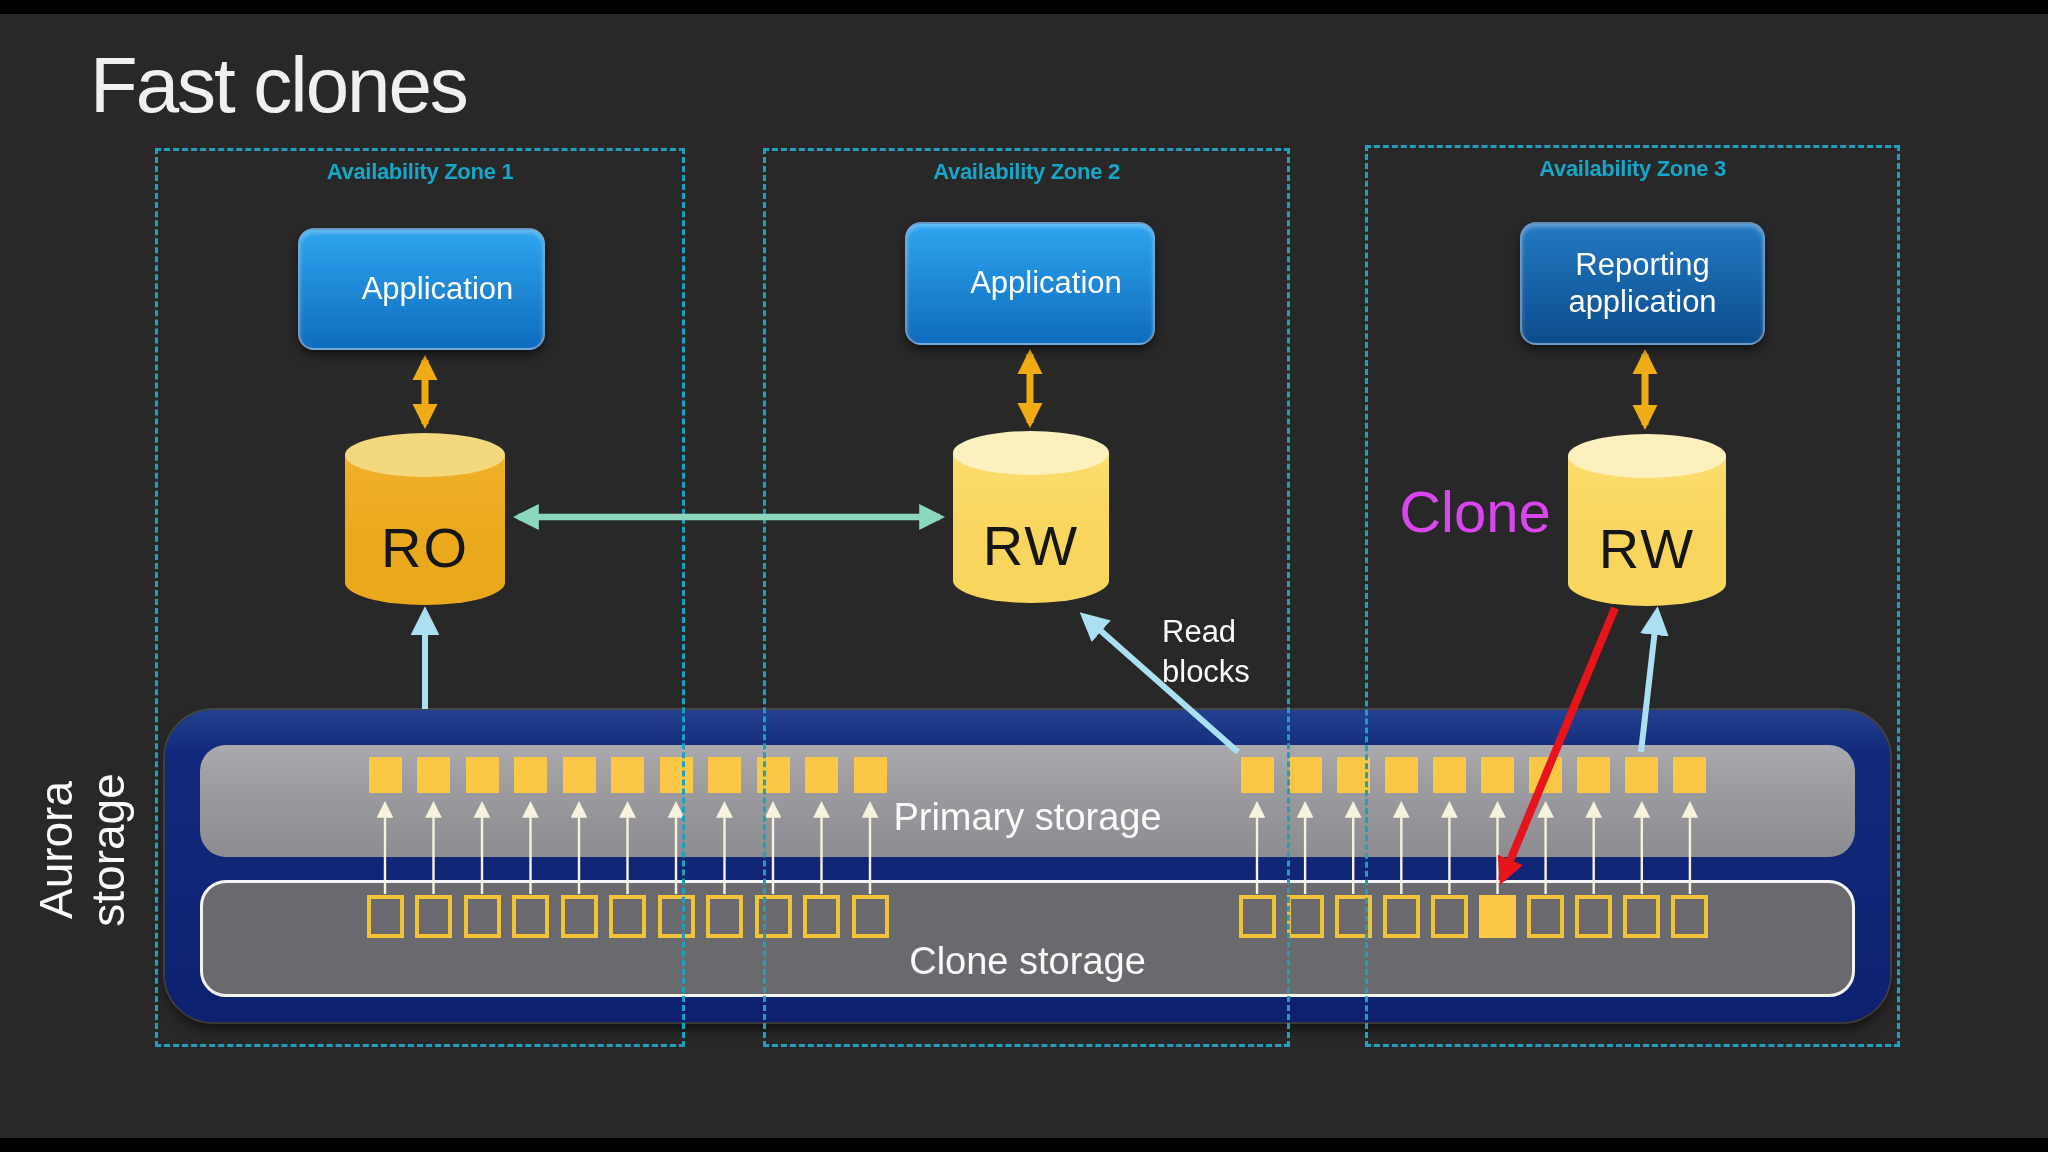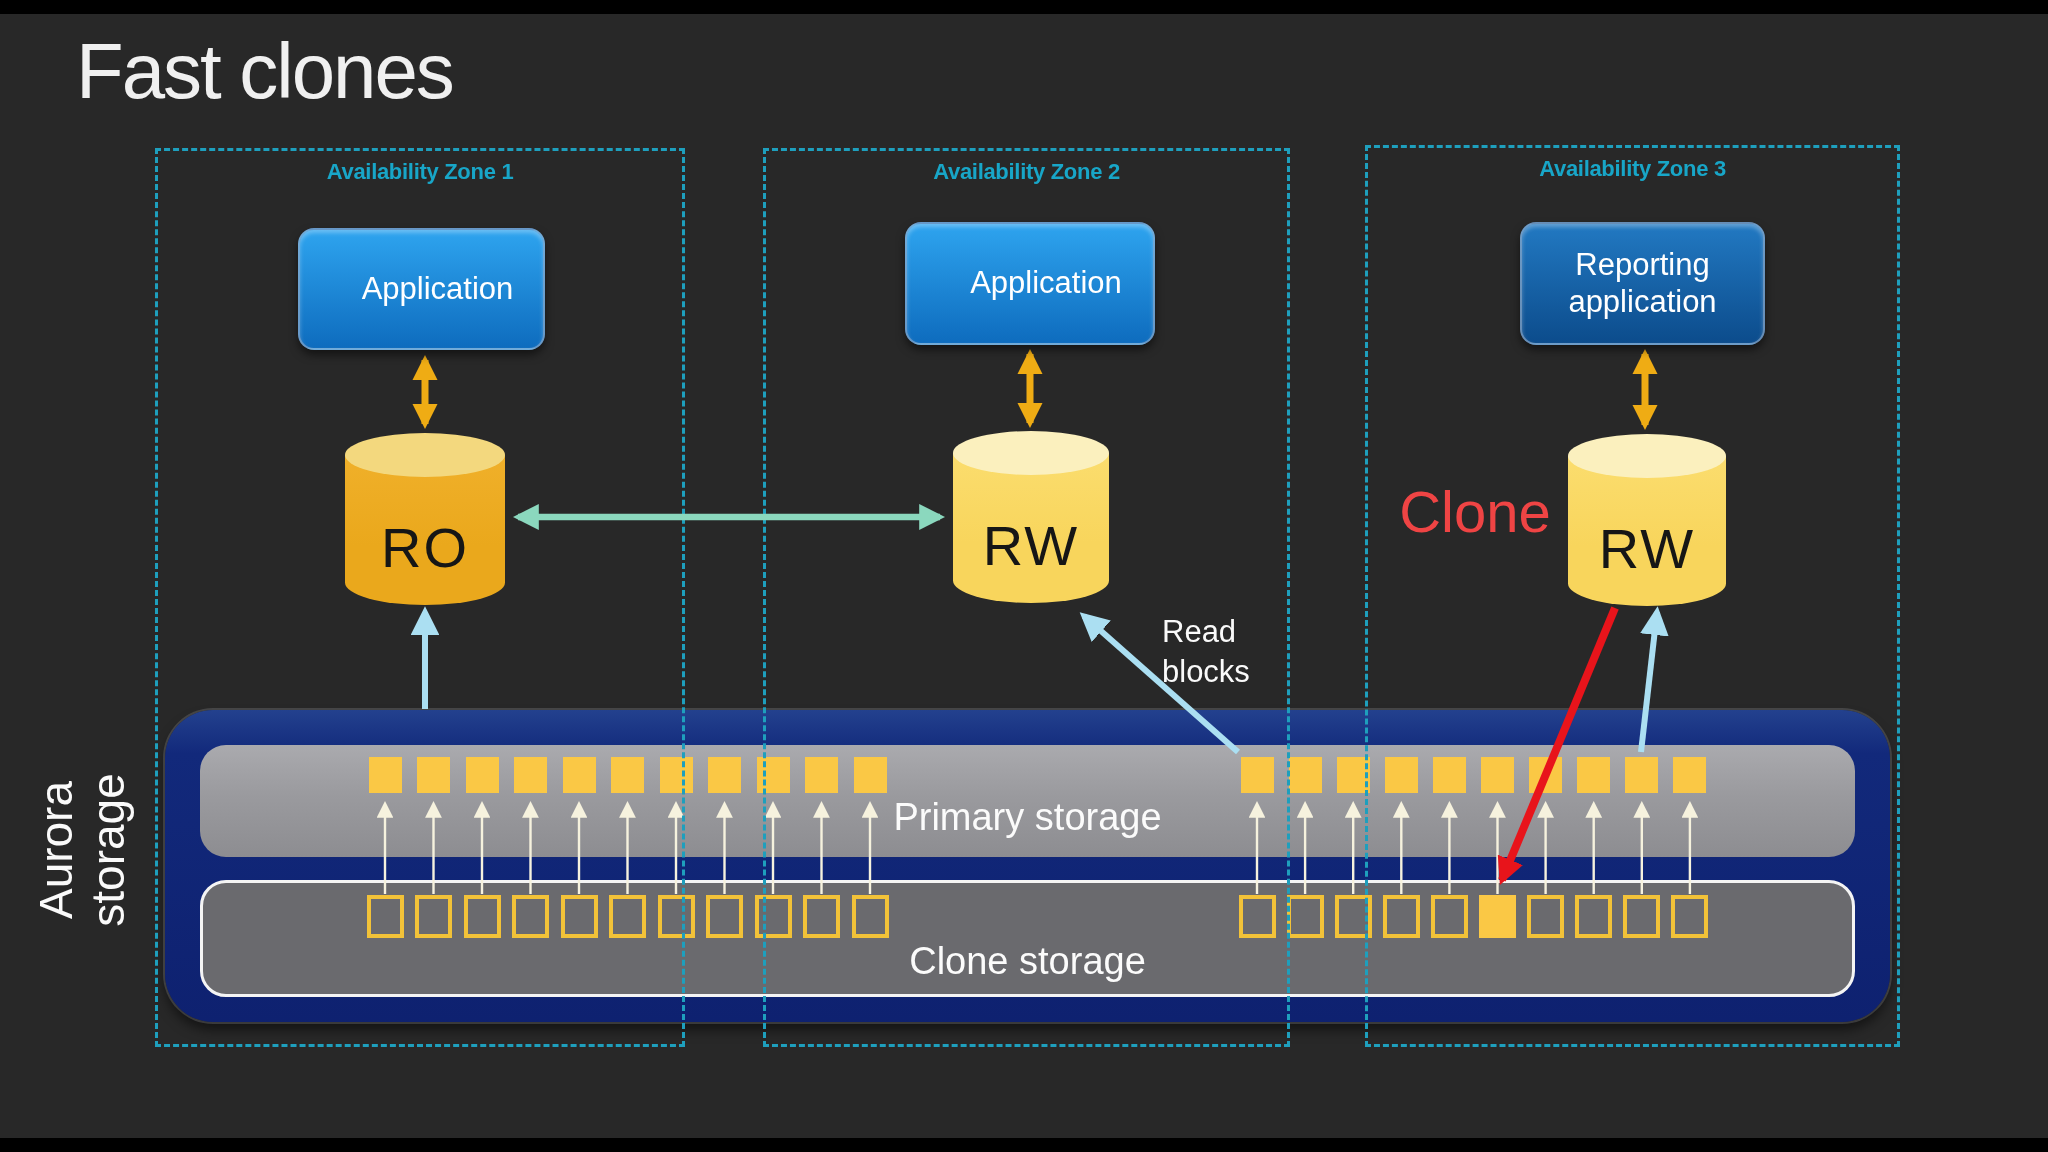--- a/index.html
+++ b/index.html
@@ -6,21 +6,21 @@
   .stage{
     position:relative;width:2048px;height:1152px;overflow:hidden;
     background:var(--c-background,#282828);
     font-family:"Liberation Sans","DejaVu Sans",sans-serif;
     color:#fff;
   }
   .edge-strip{position:absolute;left:0;width:100%;height:14px;background:#000;z-index:9;}
   .edge-strip.top{top:0;} .edge-strip.bottom{bottom:0;}
 
   .title{
-    position:absolute;left:72px;top:22px;margin:4px;z-index:8;
+    position:absolute;left:72px;top:22px;margin:18px;z-index:8;
     font-size:78px;font-weight:300;letter-spacing:-2px;
     color:var(--c-title-text,#f0f0f0);
   }
 
   
   .zone{position:absolute;border:3px dashed var(--c-zone-border,#1e9fbd);z-index:5;pointer-events:none;box-sizing:border-box;}
   .zone-1{left:155px;top:148px;width:530px;height:899px;}
   .zone-2{left:763px;top:148px;width:527px;height:899px;}
   .zone-3{left:1365px;top:145px;width:535px;height:902px;}
   .zone-label{
@@ -57,21 +57,21 @@
   .cyl-gold .cyl-body{background:linear-gradient(180deg,#f0b02a 0%,var(--c-cylinder-gold,#eaa81c) 60%);}
   .cyl-yellow .cyl-top{background:var(--c-cylinder-yellow-top,#fbf0be);}
   .cyl-yellow .cyl-body{background:linear-gradient(180deg,#fbdd6e 0%,var(--c-cylinder-yellow,#f8d55c) 60%);}
   .cyl-1{left:345px;top:433px;width:160px;height:172px;}
   .cyl-2{left:953px;top:431px;width:156px;height:172px;}
   .cyl-3{left:1568px;top:434px;width:158px;height:172px;}
 
   
   .clone-note{
     position:absolute;left:1390px;top:478px;width:170px;z-index:7;
-    font-size:58px;font-weight:300;text-align:center;color:#ef4444;
+    font-size:58px;font-weight:300;text-align:center;color:#d946ef;
   }
   .read-blocks{
     position:absolute;left:1162px;top:612px;width:140px;z-index:7;
     font-size:31px;line-height:1.3;color:#fafafa;
   }
   .aurora-label{
     position:absolute;left:-62px;top:775px;width:290px;height:150px;z-index:7;
     transform:rotate(-90deg);
     display:flex;align-items:center;justify-content:center;text-align:center;
     font-size:46px;line-height:1.12;color:#fafafa;

